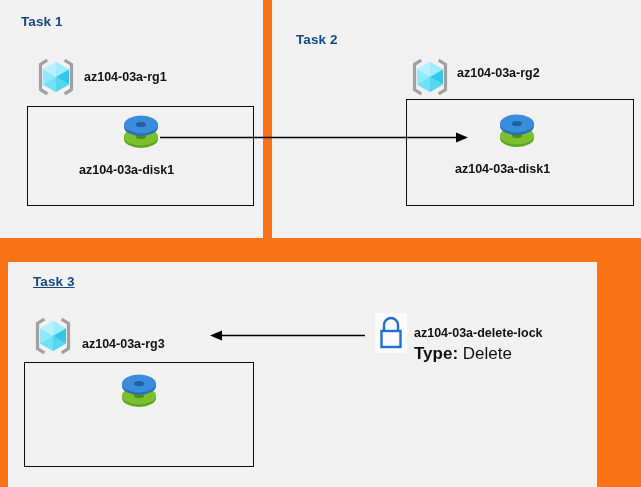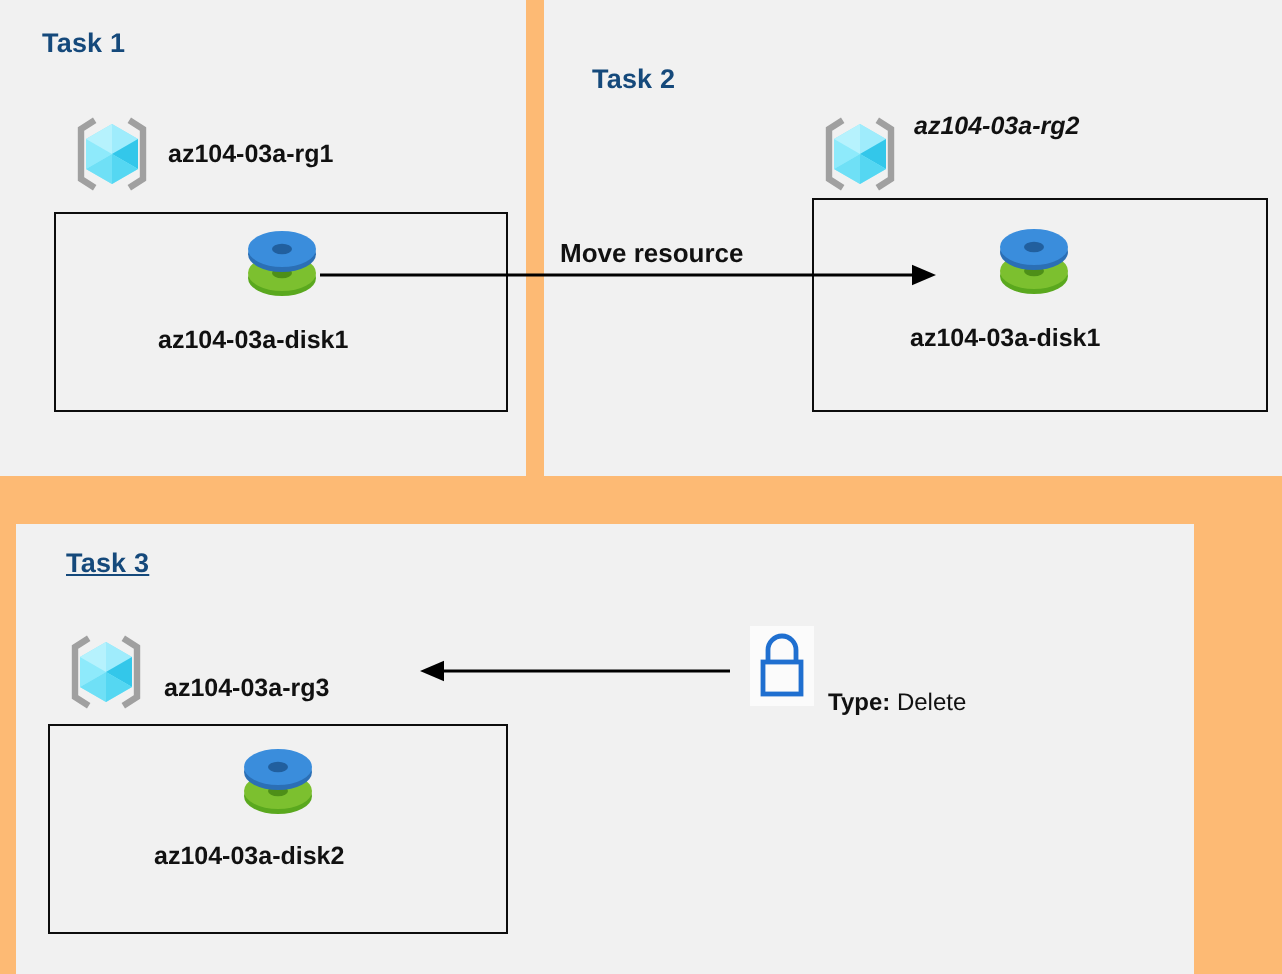--- a/index.html
+++ b/index.html
@@ -4,21 +4,21 @@
 <style>
   html, body {
     margin: 0;
     padding: 0;
     background: #ffffff;
   }
   #canvas {
     position: relative;
     width: 641px;
     height: 487px;
-    background: #fdba74;
+    background: #f97316;
     font-family: "Liberation Sans", sans-serif;
     overflow: hidden;
   }
   .panel {
     position: absolute;
     background: #f1f1f1;
   }
   .task-label {
     position: absolute;
     font-size: 13.5px;
@@ -49,21 +49,21 @@
   }
   .lock-label {
     position: absolute;
     font-size: 12.5px;
     font-weight: bold;
     color: #111111;
     white-space: nowrap;
   }
   .lock-type {
     position: absolute;
-    font-size: 12px;
+    font-size: 17px;
     color: #111111;
     white-space: nowrap;
   }
   .lock-type b { font-weight: bold; }
   .icon {
     position: absolute;
   }
   .arrow-svg {
     position: absolute;
     overflow: visible;
@@ -125,41 +125,40 @@
         <polygon points="22,7 35,14.5 35,29.5 22,37 9,29.5 9,14.5" fill="#8fe8fb"></polygon>
         <polygon points="22,7 35,14.5 22,22" fill="#9fecfc"></polygon>
         <polygon points="22,22 35,14.5 35,29.5" fill="#33c7ea"></polygon>
         <polygon points="22,22 35,29.5 22,37" fill="#55d7f2"></polygon>
         <polygon points="22,22 22,37 9,29.5" fill="#6fe0f6"></polygon>
         <polygon points="22,22 9,29.5 9,14.5" fill="#8eeafb"></polygon>
         <polygon points="22,7 9,14.5 22,22" fill="#b6f2fd"></polygon>
       </g>
     </svg>
   </div>
-  <div class="res-label" style="left:457px; top:56px;font-style:italic;">az104-03a-rg2</div>
+  <div class="res-label" style="left:457px; top:66px;">az104-03a-rg2</div>
 
   <div class="inner-box" style="left:406px; top:99px; width:228px; height:107px;"></div>
 
   <div class="icon" style="left:496px; top:112px; width:42px; height:38px;">
     <svg width="42" height="38" viewBox="0 0 42 38" xmlns="http://www.w3.org/2000/svg">
       <ellipse cx="21" cy="26" rx="17" ry="9" fill="#5aa81e"></ellipse>
       <ellipse cx="21" cy="23.5" rx="17" ry="9" fill="#7cc02f"></ellipse>
       <ellipse cx="21" cy="23.5" rx="5" ry="2.6" fill="#4e8f18"></ellipse>
       <ellipse cx="21" cy="14" rx="17" ry="9" fill="#2b6fb5"></ellipse>
       <ellipse cx="21" cy="11.5" rx="17" ry="9" fill="#3a8ddc"></ellipse>
       <ellipse cx="21" cy="11.5" rx="5" ry="2.6" fill="#215f9e"></ellipse>
     </svg>
   </div>
   <div class="res-label" style="left:455px; top:162px;">az104-03a-disk1</div>
 
   <svg class="arrow-svg" style="left:160px; top:126px;" width="315" height="24" viewBox="0 0 315 24" xmlns="http://www.w3.org/2000/svg">
     <line x1="0" y1="11.5" x2="300" y2="11.5" stroke="#000000" stroke-width="1.6"></line>
     <polygon points="308,11.5 296,6.4 296,16.6" fill="#000000"></polygon>
   </svg>
-  <div class="move-label" style="left:280px; top:119px;">Move resource</div>
 
   <div class="panel" style="left:8px; top:262px; width:589px; height:225px;"></div>
 
   <div class="task-label" style="left:33px; top:274px;text-decoration:underline;">Task 3</div>
 
   <div class="icon" style="left:31px; top:314px; width:44px; height:44px;">
     <svg width="44" height="44" viewBox="0 0 44 44" xmlns="http://www.w3.org/2000/svg">
       <g stroke="#a0a0a0" stroke-width="3.2" fill="none" stroke-linecap="square">
         <path d="M12,6 L6.5,9.5 L6.5,34.5 L12,38"></path>
         <path d="M32,6 L37.5,9.5 L37.5,34.5 L32,38"></path>
@@ -182,34 +181,34 @@
   <div class="icon" style="left:118px; top:372px; width:42px; height:38px;">
     <svg width="42" height="38" viewBox="0 0 42 38" xmlns="http://www.w3.org/2000/svg">
       <ellipse cx="21" cy="26" rx="17" ry="9" fill="#5aa81e"></ellipse>
       <ellipse cx="21" cy="23.5" rx="17" ry="9" fill="#7cc02f"></ellipse>
       <ellipse cx="21" cy="23.5" rx="5" ry="2.6" fill="#4e8f18"></ellipse>
       <ellipse cx="21" cy="14" rx="17" ry="9" fill="#2b6fb5"></ellipse>
       <ellipse cx="21" cy="11.5" rx="17" ry="9" fill="#3a8ddc"></ellipse>
       <ellipse cx="21" cy="11.5" rx="5" ry="2.6" fill="#215f9e"></ellipse>
     </svg>
   </div>
-  <div class="res-label" style="left:77px; top:421px;">az104-03a-disk2</div>
 
   <svg class="arrow-svg" style="left:208px; top:324px;" width="160" height="24" viewBox="0 0 160 24" xmlns="http://www.w3.org/2000/svg">
     <line x1="12" y1="11.5" x2="157" y2="11.5" stroke="#000000" stroke-width="1.6"></line>
     <polygon points="2,11.5 14,6.4 14,16.6" fill="#000000"></polygon>
   </svg>
 
   <div class="icon" style="left:375px; top:313px; width:32px; height:40px;">
     <svg width="32" height="40" viewBox="0 0 32 40" xmlns="http://www.w3.org/2000/svg">
       <rect x="0" y="0" width="32" height="40" fill="#fbfbfb"></rect>
       <path d="M9,18 L9,12 A7,7 0 0 1 23,12 L23,18" fill="none" stroke="#1f6fd0" stroke-width="2.4"></path>
       <rect x="6.5" y="18" width="19" height="16" fill="none" stroke="#1f6fd0" stroke-width="2.4"></rect>
     </svg>
   </div>
 
+  <div class="lock-label" style="left:414px; top:326px;">az104-03a-delete-lock</div>
 
   <div class="lock-type" style="left:414px; top:344px;">
     <b>Type:</b>
     <span>Delete</span>
   </div>
 
 </div>
 
 </body></html>

